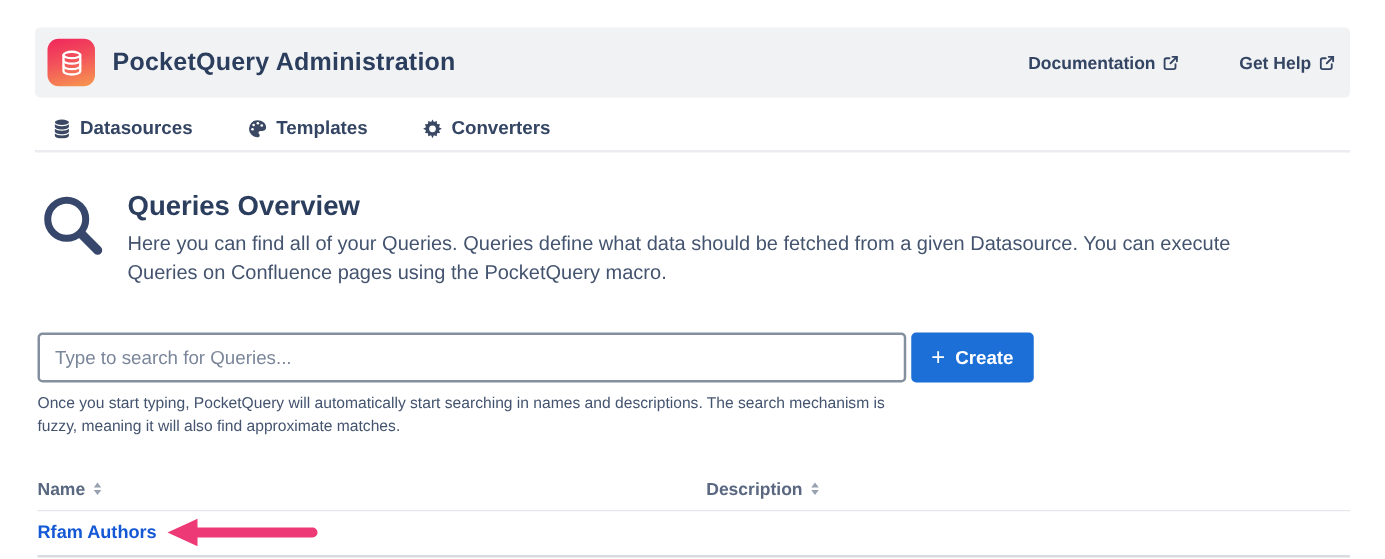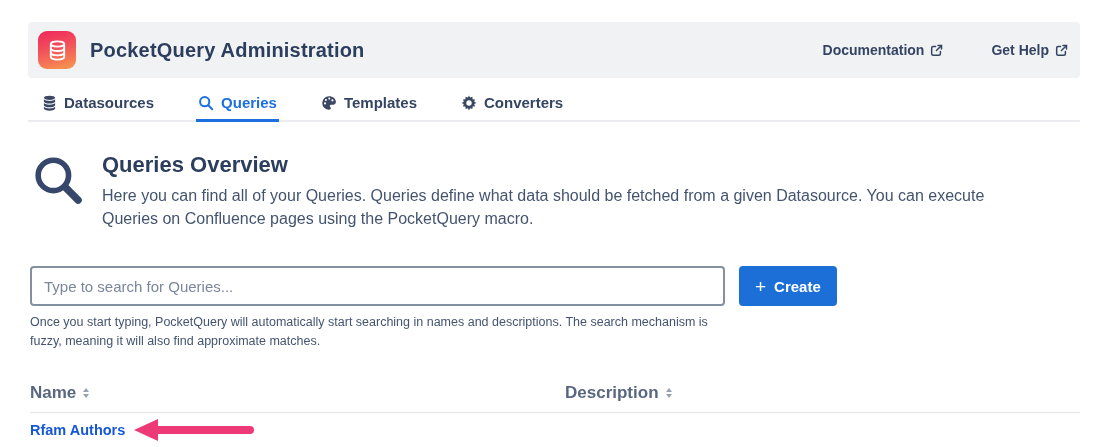--- a/index.html
+++ b/index.html
@@ -30,36 +30,36 @@
   .tab.active { color:#1D6FE0; border-bottom:3px solid #1D6FE0; padding-bottom:8px; }
   .tab .ticon { display:flex; align-items:center; }
 
   
   .overview { display:flex; margin-top:30px; padding-left:4px; }
   .overview-icon { flex:0 0 auto; margin-right:16px; margin-top:2px; }
   .overview-title { font-size:22px; font-weight:600; color:#2C3E5D; }
   .overview-desc { font-size:16px; color:#44546F; line-height:1.45; margin-top:6px; max-width:940px; }
 
   
-  .search-row { display:flex; align-items:flex-end; margin-top:36px; gap:14px; padding-left:2px; }
+  .search-row { display:flex; align-items:flex-end; margin-top:36px; gap:4px; padding-left:2px; }
   .search-input { width:695px; height:40px; border:2px solid #848FA0; border-radius:4px;
     font-size:15px; color:#2C3E5D; padding:0 12px; outline:none;
     font-family:"Liberation Sans", sans-serif; }
   .search-input::placeholder { color:#7A869A; }
   .create-btn { display:flex; align-items:center; gap:8px; background:#1B6FD6; color:#fff;
     border:none; border-radius:4px; height:40px; padding:0 16px; font-size:15px;
     font-weight:700; cursor:pointer; font-family:"Liberation Sans", sans-serif; }
   .create-plus { font-size:19px; font-weight:400; line-height:1; }
   .helper-text { font-size:12.5px; color:#44546F; line-height:1.5; margin-top:7px;
     max-width:705px; padding-left:2px; }
 
   
   .table { margin-top:32px; padding-left:2px; }
   .thead { display:flex; align-items:center; padding-bottom:9px; }
-  .th { display:flex; align-items:center; gap:4px; font-size:17px; font-weight:700; color:#596880; }
+  .th { display:flex; align-items:center; gap:4px; font-size:14px; font-weight:700; color:#596880; }
   .th-name { width:535px; }
   .sort-icon { display:flex; flex-direction:column; gap:2px; margin-left:3px; }
   .sort-icon .up { width:0; height:0; border-left:3.5px solid transparent;
     border-right:3.5px solid transparent; border-bottom:4px solid #98A1B0; }
   .sort-icon .down { width:0; height:0; border-left:3.5px solid transparent;
     border-right:3.5px solid transparent; border-top:4px solid #98A1B0; }
   .trow { display:flex; align-items:center; border-top:1px solid #E4E6EA;
     border-bottom:2px solid #D8DBE0; height:38px; }
   .row-name { display:flex; align-items:center; width:535px; }
   .row-link { font-size:14.5px; font-weight:700; color:#1558D6; text-decoration:none; cursor:pointer; }
@@ -121,29 +121,20 @@
         <svg width="15" height="16" viewBox="0 0 16 17" fill="#3B4863">
           <ellipse cx="8" cy="3" rx="6" ry="2.3"></ellipse>
           <path d="M2 4.6c1.1 1 3.3 1.7 6 1.7s4.9-.7 6-1.7v2.2c0 1.3-2.7 2.3-6 2.3s-6-1-6-2.3z"></path>
           <path d="M2 8.6c1.1 1 3.3 1.7 6 1.7s4.9-.7 6-1.7v2.2c0 1.3-2.7 2.3-6 2.3s-6-1-6-2.3z"></path>
           <path d="M2 12.6c1.1 1 3.3 1.7 6 1.7s4.9-.7 6-1.7v1.8c0 1.3-2.7 2.3-6 2.3s-6-1-6-2.3z"></path>
         </svg>
       </span>
       <span>Datasources</span>
     </div>
 
-    <div class="tab active">
-      <span class="ticon">
-        <svg width="16" height="16" viewBox="0 0 16 16" fill="none" stroke="#1D6FE0" stroke-width="2" stroke-linecap="round">
-          <circle cx="6.7" cy="6.7" r="4.6"></circle>
-          <line x1="10.3" y1="10.3" x2="14.2" y2="14.2"></line>
-        </svg>
-      </span>
-      <span>Queries</span>
-    </div>
 
     <div class="tab">
       <span class="ticon">
         <svg width="16" height="16" viewBox="0 0 16 16">
           <path d="M8 1.2a6.8 6.8 0 1 0 0 13.6c1.1 0 1.8-.7 1.8-1.5 0-.5-.2-.9-.5-1.2-.3-.3-.5-.6-.5-1 0-.8.7-1.4 1.5-1.4h1.8c1.5 0 2.8-1.2 2.8-2.7C14.9 3.6 11.8 1.2 8 1.2z" fill="#3B4863"></path>
           <circle cx="4.9" cy="5" r="1.05" fill="#fff"></circle>
           <circle cx="8.3" cy="3.6" r="1.05" fill="#fff"></circle>
           <circle cx="11.4" cy="5.4" r="1.05" fill="#fff"></circle>
           <circle cx="4" cy="8.4" r="1.05" fill="#fff"></circle>
         </svg>

